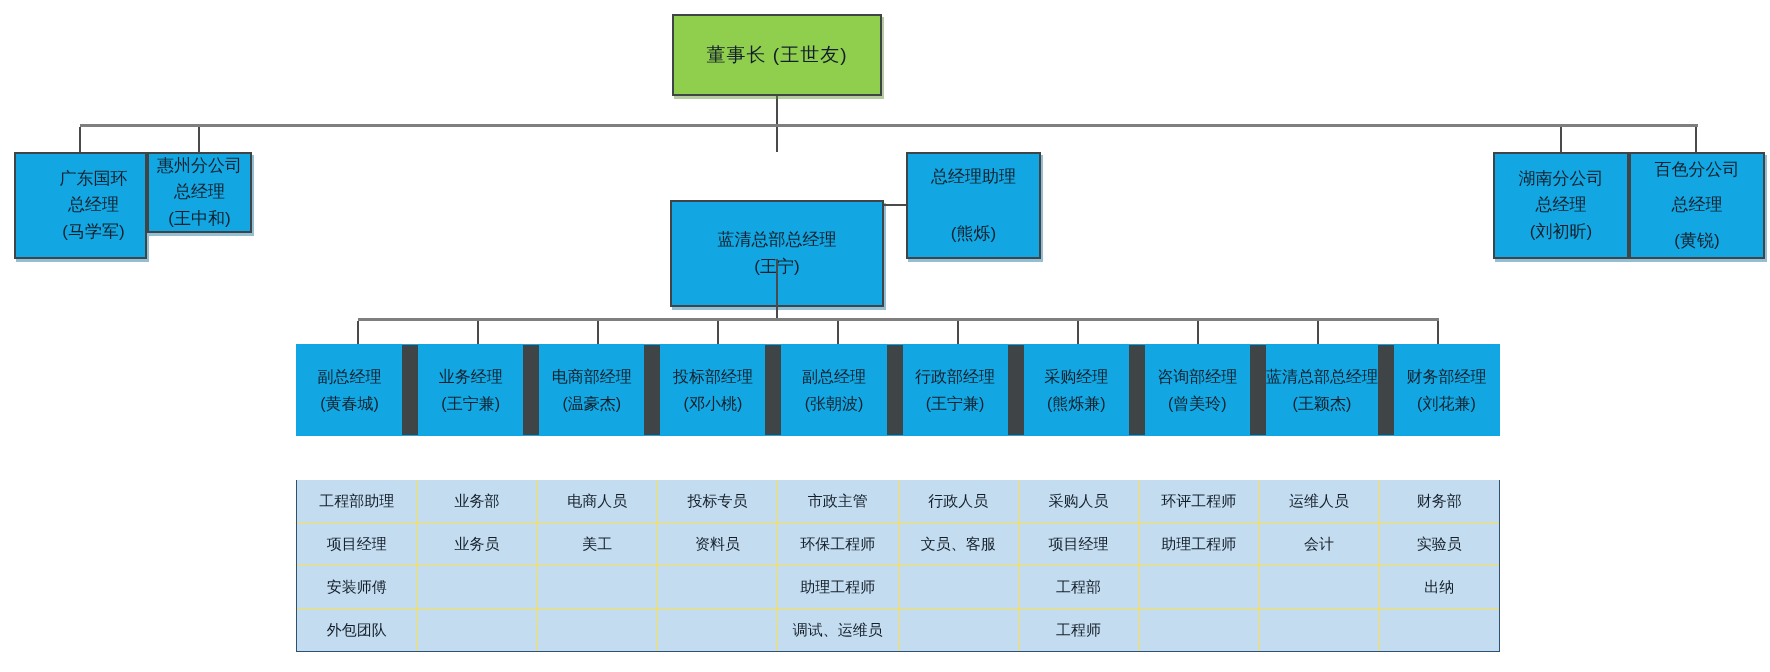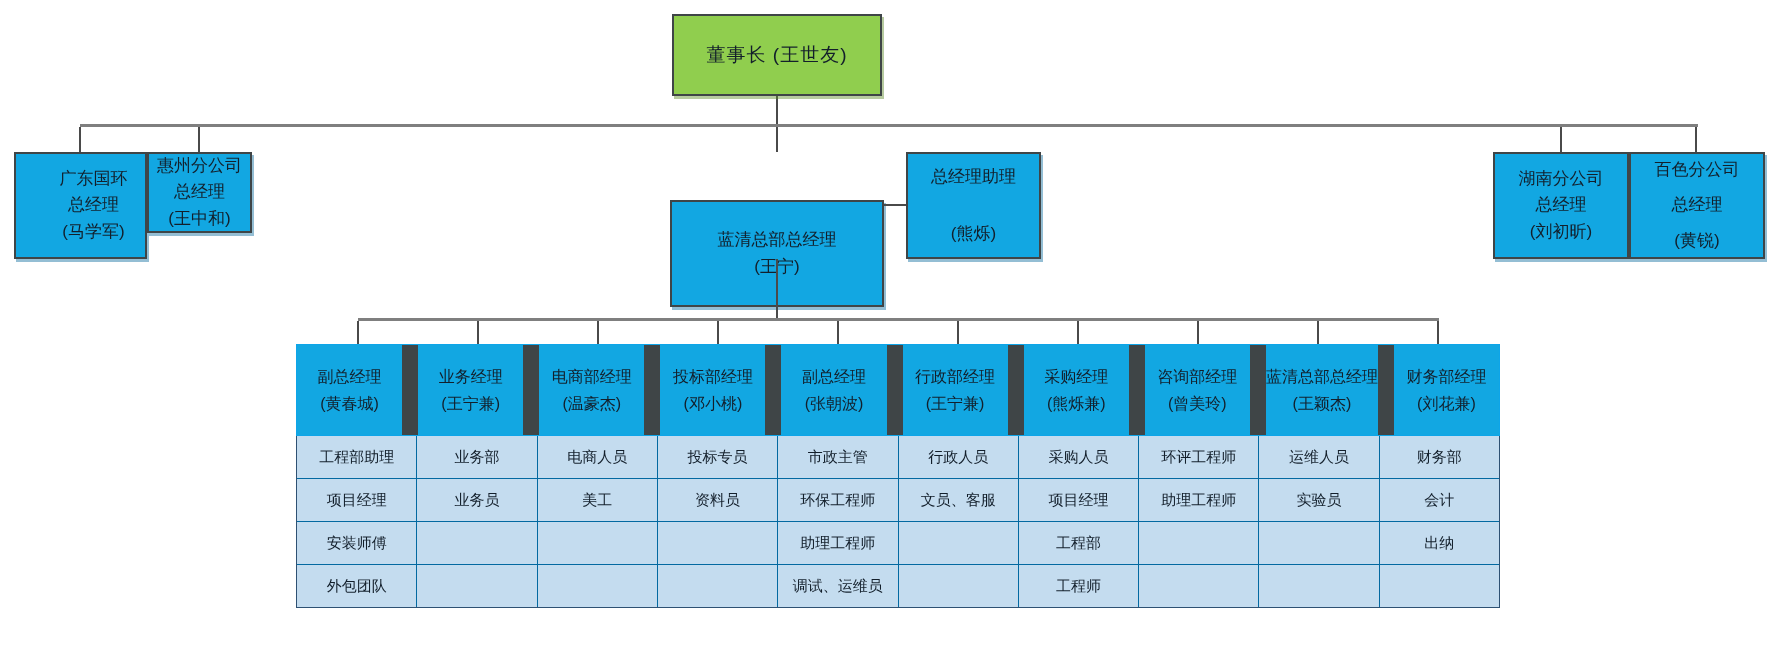--- a/index.html
+++ b/index.html
@@ -32,21 +32,21 @@
     display:grid;grid-template-columns:repeat(10,1fr);gap:16px;
     background:#3f4547;border:1px solid #0ea5e9;box-sizing:border-box;
   }
   .dept-head{
     background:#12a7e2;height:90px;
     display:flex;flex-direction:column;align-items:center;justify-content:center;
     text-align:center;font-size:16px;line-height:1.7;white-space:nowrap;
   }
   .body-grid{
     display:grid;grid-template-columns:repeat(10,1fr);grid-auto-rows:42px;gap:1px;
-    background:#0369a1;border:1px solid #2e5173;border-top:none;box-sizing:border-box;
+    background:#fde047;border:1px solid #2e5173;border-top:none;box-sizing:border-box;margin-top:44px;
   }
   .cell{
     background:#c4dcef;display:flex;align-items:center;justify-content:center;
     text-align:center;font-size:15px;white-space:nowrap;
   }
 </style>
 </head>
 <body>
 
 <div class="canvas">
@@ -170,22 +170,22 @@
       <div class="cell">财务部</div>
 
       <div class="cell">项目经理</div>
       <div class="cell">业务员</div>
       <div class="cell">美工</div>
       <div class="cell">资料员</div>
       <div class="cell">环保工程师</div>
       <div class="cell">文员、客服</div>
       <div class="cell">项目经理</div>
       <div class="cell">助理工程师</div>
+      <div class="cell">会计</div>
       <div class="cell">实验员</div>
-      <div class="cell">会计</div>
 
       <div class="cell">安装师傅</div>
       <div class="cell"></div>
       <div class="cell"></div>
       <div class="cell"></div>
       <div class="cell">助理工程师</div>
       <div class="cell"></div>
       <div class="cell">工程部</div>
       <div class="cell"></div>
       <div class="cell"></div>

